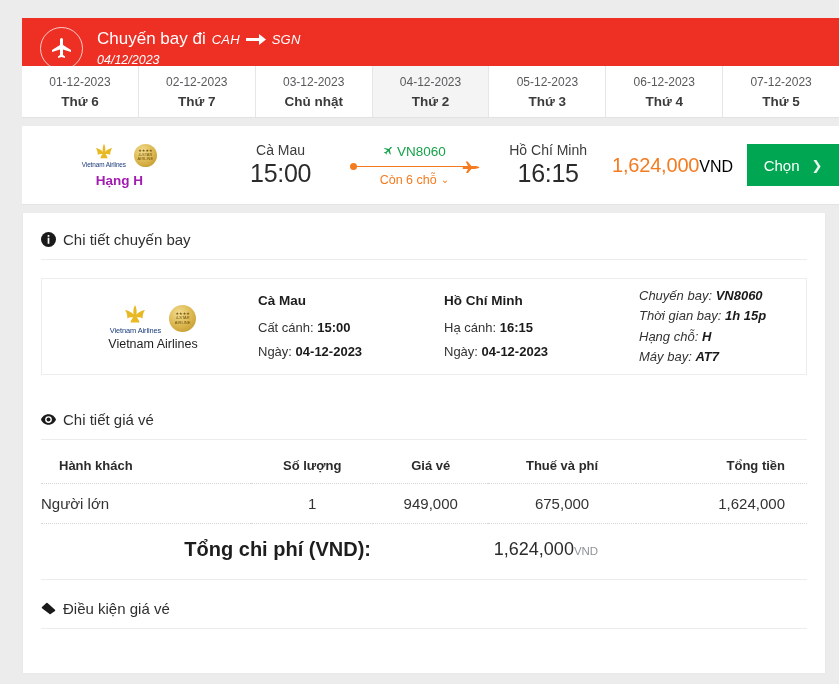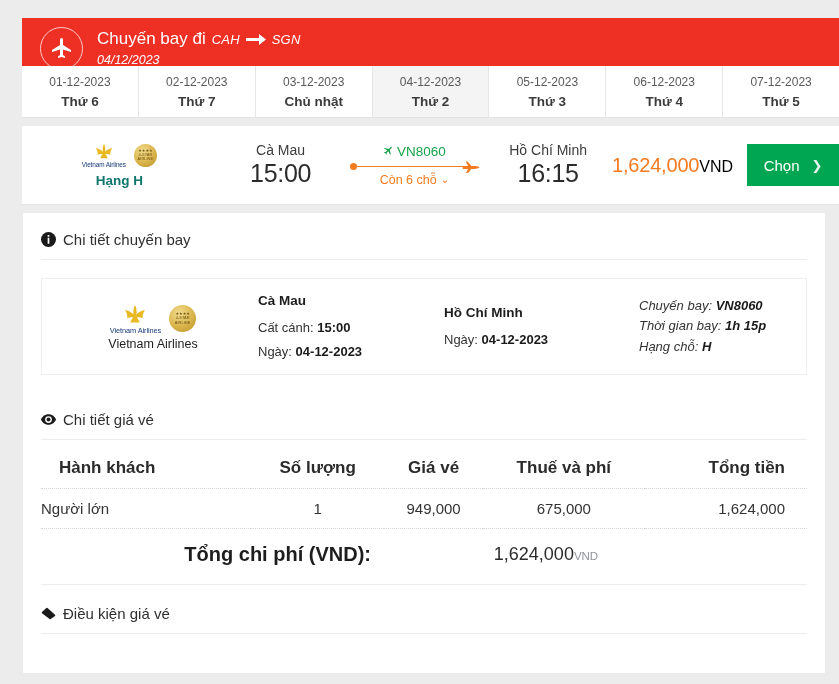--- a/index.html
+++ b/index.html
@@ -53,21 +53,21 @@
   }
   .airline-cell { width: 195px; display: flex; flex-direction: column; align-items: center; }
   .logo-line { display: flex; align-items: center; gap: 8px; }
   .va-logo { display: flex; flex-direction: column; align-items: center; }
   .va-logo svg { width: 36px; height: 20px; display: block; }
   .va-logo .va-word { font-size: 6.4px; color: #1a3a7a; letter-spacing: -.1px; margin-top: -1px; }
   .skytrax { width: 23px; height: 23px; border-radius: 50%;
     background: radial-gradient(circle at 38% 30%, #f3dc8f 0%, #d9b44a 55%, #b98f27 100%);
     display:flex; align-items:center; justify-content:center; flex:none; }
   .skytrax .stx-in { font-size: 4px; color: #6e5210; text-align: center; line-height: 1.05; }
-  .cabin-class { font-size: 13.5px; font-weight: bold; color: #0f766e; margin-top: 5px; }
+  .cabin-class { font-size: 13.5px; font-weight: bold; color: #a21caf; margin-top: 5px; }
 
   .city-cell { width: 128px; text-align: center; }
   .city-name { font-size: 14px; color: #3c3c3c; }
   .city-time { font-size: 25px; color: #2b2b2b; margin-top: 1px; letter-spacing: -.3px; }
 
   .path-cell { width: 140px; display: flex; flex-direction: column; align-items: center; gap: 1px; }
   .flight-no { font-size: 13.5px; color: #16a34a; display: flex; align-items: center; gap: 3px; }
   .flight-no svg { width: 11px; height: 11px; fill: #16a34a; transform: rotate(45deg); }
   .path-graphic { position: relative; width: 128px; height: 12px; }
   .path-graphic .dot {
@@ -118,21 +118,21 @@
   .d-col { font-size: 13px; color: #333; line-height: 1.9; }
   .d-col.c1 { width: 186px; }
   .d-col.c2 { width: 195px; }
   .d-col.c3 { line-height: 1.55; font-size: 13px; font-style: italic; }
   .d-col .hdr { font-weight: bold; color: #1d1d1d; font-size: 13.5px; margin-bottom: 2px; }
   .d-col b { color: #1a1a1a; }
 
   
   .price-table { width: 100%; border-collapse: collapse; margin-top: 10px; }
   .price-table th {
-    font-size: 17px; color: #2b2b2b; font-weight: bold; padding: 8px 4px 10px 4px;
+    font-size: 13px; color: #2b2b2b; font-weight: bold; padding: 8px 4px 10px 4px;
     border-bottom: 1px dotted #d6d6d6; text-align: center;
   }
   .price-table th:first-child { text-align: left; padding-left: 18px; width: 210px; }
   .price-table th:last-child { text-align: right; padding-right: 22px; }
   .price-table td {
     font-size: 15px; color: #333; padding: 11px 4px; text-align: center;
     border-bottom: 1px dotted #d6d6d6;
   }
   .price-table td:first-child { text-align: left; padding-left: 0; }
   .price-table td:last-child { text-align: right; padding-right: 22px; }
@@ -291,27 +291,29 @@
         </div>
 
         <div class="d-col c1">
           <div class="hdr">Cà Mau</div>
           <div><span>Cất cánh:</span> <b>15:00</b></div>
           <div><span>Ngày:</span> <b>04-12-2023</b></div>
         </div>
 
         <div class="d-col c2">
           <div class="hdr">Hồ Chí Minh</div>
+          <div><span>Hạ cánh:</span> <b>16:15</b></div>
           <div><span>Ngày:</span> <b>04-12-2023</b></div>
         </div>
 
         <div class="d-col c3">
           <div><span>Chuyến bay:</span> <b>VN8060</b></div>
           <div><span>Thời gian bay:</span> <b>1h 15p</b></div>
           <div><span>Hạng chỗ:</span> <b>H</b></div>
+          <div><span>Máy bay:</span> <b>AT7</b></div>
         </div>
       </div>
     </div>
 
     <div class="sec" style="margin-top:18px;">
       <div class="sec-head">
         <span class="ico">
           <svg viewBox="0 0 20 14">
               <path d="M10 0C5 0 1.3 3.4 0 7c1.3 3.6 5 7 10 7s8.7-3.4 10-7c-1.3-3.6-5-7-10-7zm0 11.5A4.5 4.5 0 1 1 10 2.5a4.5 4.5 0 0 1 0 9z"></path>
               <circle cx="10" cy="7" r="2.6"></circle>

